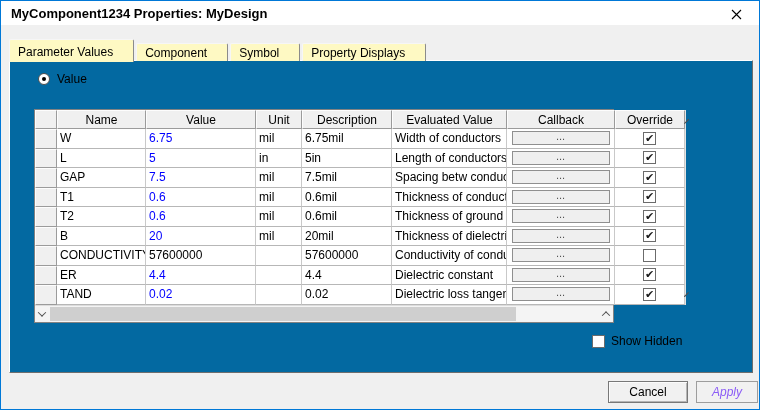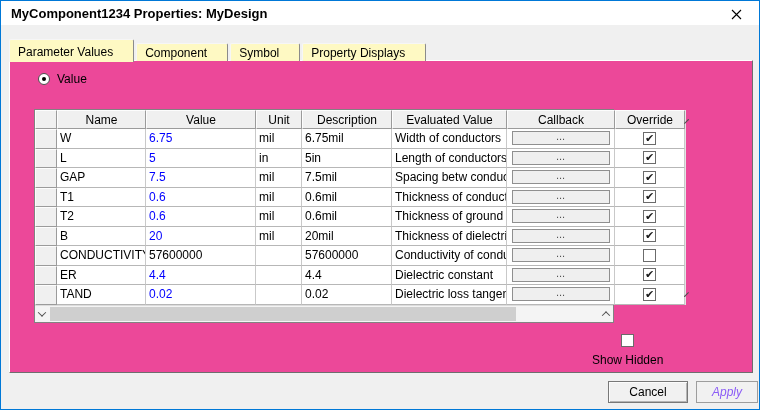--- a/index.html
+++ b/index.html
@@ -20,21 +20,21 @@
   .tabbar { position:absolute; left:8px; top:37px; height:23px; display:flex;
             align-items:flex-end; z-index:3; }
   .tab { height:18px; background:#fef9c3; border:1px solid #8b8b8b; border-bottom:none;
          border-top-color:#f6f6f6; border-left-color:#f6f6f6;
          border-top-left-radius:2px; border-top-right-radius:2px;
          padding:2px 20px 0 8px; margin-right:2px; white-space:nowrap; }
   .tab.active { height:23px; padding-top:5px; margin-bottom:-1px; z-index:4; position:relative; }
 
   
   .page { position:absolute; left:8px; top:59px; width:744px; height:313px;
-          background:#ec4899; border:1px solid; border-color:#ffffff #6e6e6e #6e6e6e #ffffff; }
+          background:#0369a1; border:1px solid; border-color:#ffffff #6e6e6e #6e6e6e #ffffff; }
 
   
   .radio-item { position:absolute; display:flex; align-items:center; gap:7px; height:14px; }
   .radio-circle { width:12px; height:12px; border-radius:50%; background:#fff;
                   border:1px solid #4e4e4e; position:relative; flex:0 0 auto; }
   .radio-circle.selected::after { content:""; position:absolute; left:3px; top:3px;
                   width:4px; height:4px; border-radius:50%; background:#000; }
 
   
   .ptable { position:absolute; left:24px; top:48px; width:580px; height:214px;
@@ -71,21 +71,21 @@
             align-items:center; justify-content:center; }
   .harrow.left { left:0; } .harrow.right { right:0; }
   .chev { width:6px; height:6px; border-left:1px solid #4f4f4f; border-bottom:1px solid #4f4f4f;
           display:inline-block; }
   .chev.up    { transform:rotate(225deg) translate(-1px,-1px); }
   .chev.down  { transform:rotate(45deg) translate(-1px,-1px); }
   .chev.left  { transform:rotate(-45deg) translate(1px,-1px); }
   .chev.right { transform:rotate(135deg) translate(1px,-1px); }
 
   
-  .show-hidden { position:absolute; left:582px; top:273px; display:flex; align-items:center; gap:6px;flex-direction:column; }
+  .show-hidden { position:absolute; left:582px; top:273px; display:flex; align-items:center; gap:6px; }
 
   
   .fbtn { position:absolute; top:380px; height:22px; background:#f1f1f1;
           border:1px solid #787878; display:flex; align-items:center; justify-content:center;
           box-shadow:inset 1px 1px 0 #fbfbfb, inset -1px -1px 0 #b5b5b5; font-size:12px; }
   .fbtn.default { border:1px solid #3e3e3e; box-shadow:inset 0 0 0 1px #3e3e3e; }
   .fbtn.disabled { color:#8b5cf6; border-color:#9d9d9d; box-shadow:none;font-style:italic; }
   .fbtn.ok { left:433px; width:80px; }
   .fbtn.cancel { left:607px; width:80px; }
   .fbtn.apply { left:695px; width:62px; }

